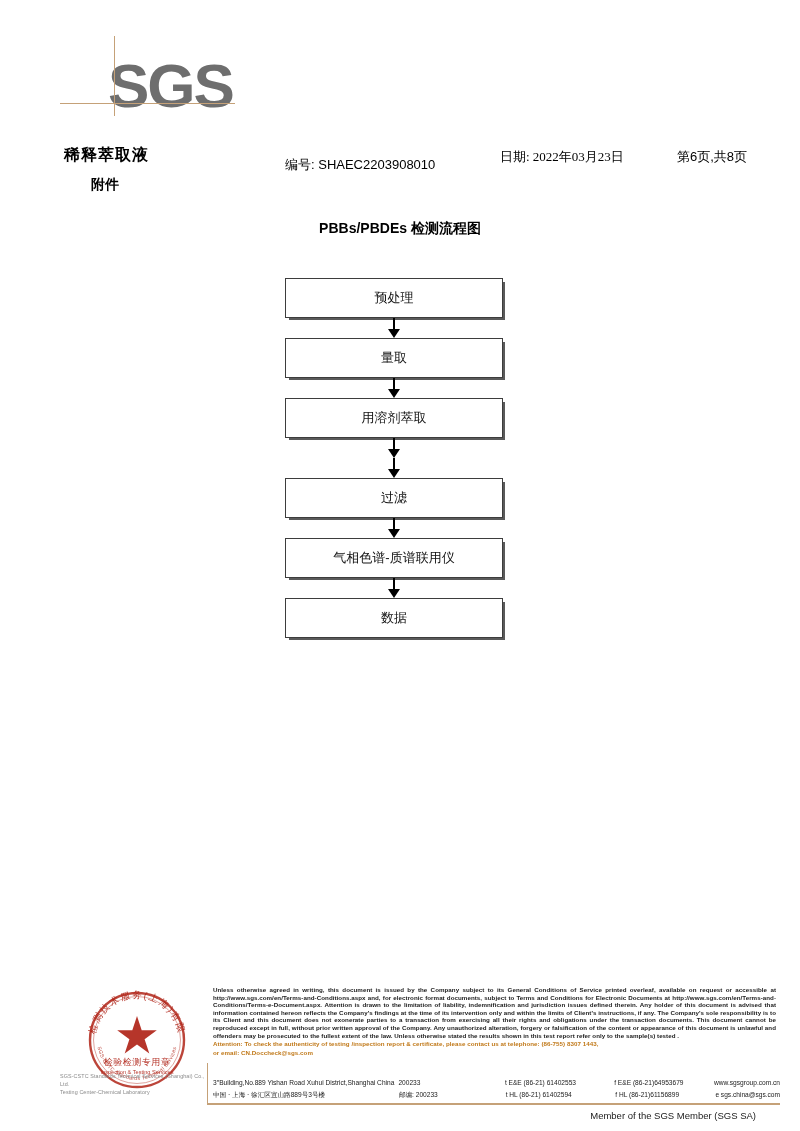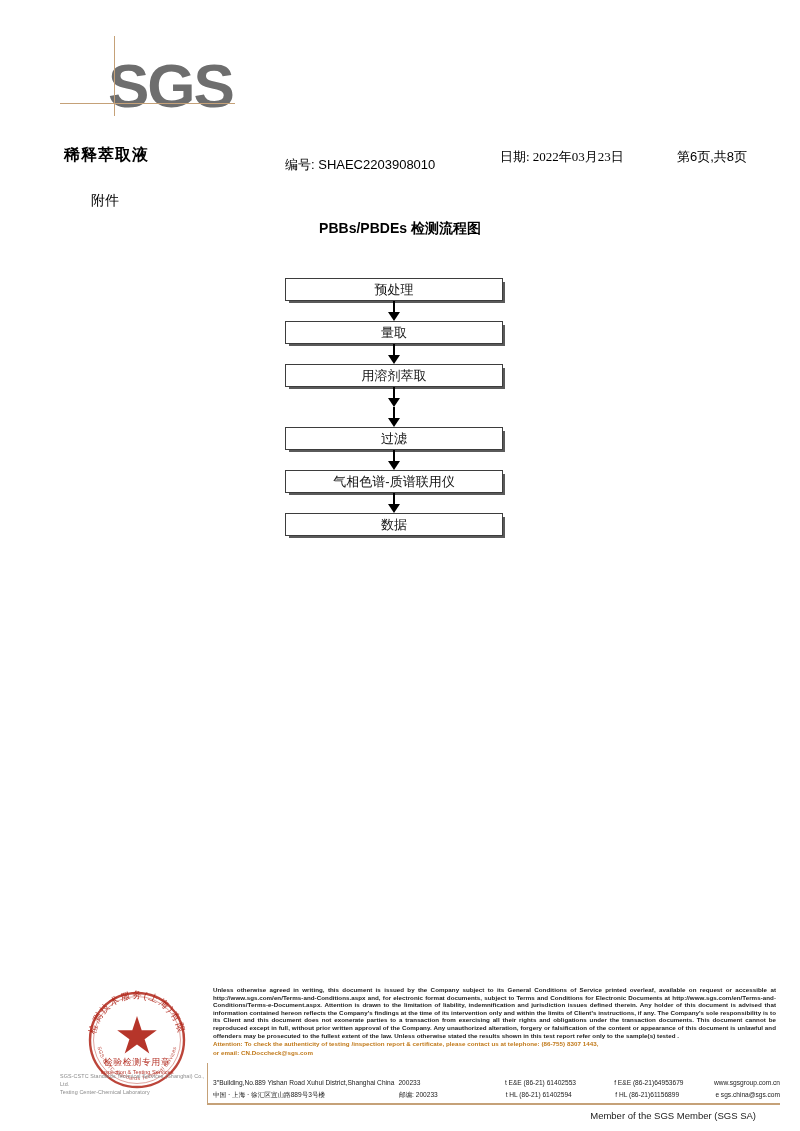--- a/index.html
+++ b/index.html
@@ -59,23 +59,23 @@
     position: absolute;
     left: 64px;
     top: 145px;
     font-size: 16px;
     font-weight: bold;
     letter-spacing: 1px;
   }
   .hdr-attach {
     position: absolute;
     left: 64px;
-    top: 192px;
+    top: 176px;
     font-size: 14px;
-    font-weight: normal;
+    font-weight: bold;
     padding-left: 27px;
   }
   .hdr-no {
     position: absolute;
     left: 285px;
     top: 156px;
     font-size: 13px;
   }
   .hdr-date {
     position: absolute;
@@ -104,21 +104,21 @@
   }
   .flow {
     position: absolute;
     left: 285px;
     top: 278px;
     width: 218px;
   }
   .flow-node {
     position: relative;
     width: 218px;
-    height: 23px;
+    height: 40px;
     box-sizing: border-box;
     border: 1px solid #3d3d3d;
     background: #ffffff;
     box-shadow: 3px 3px 0 -1px #5a5a5a;
     display: flex;
     align-items: center;
     justify-content: center;
     font-size: 13px;
     color: #111111;
   }

